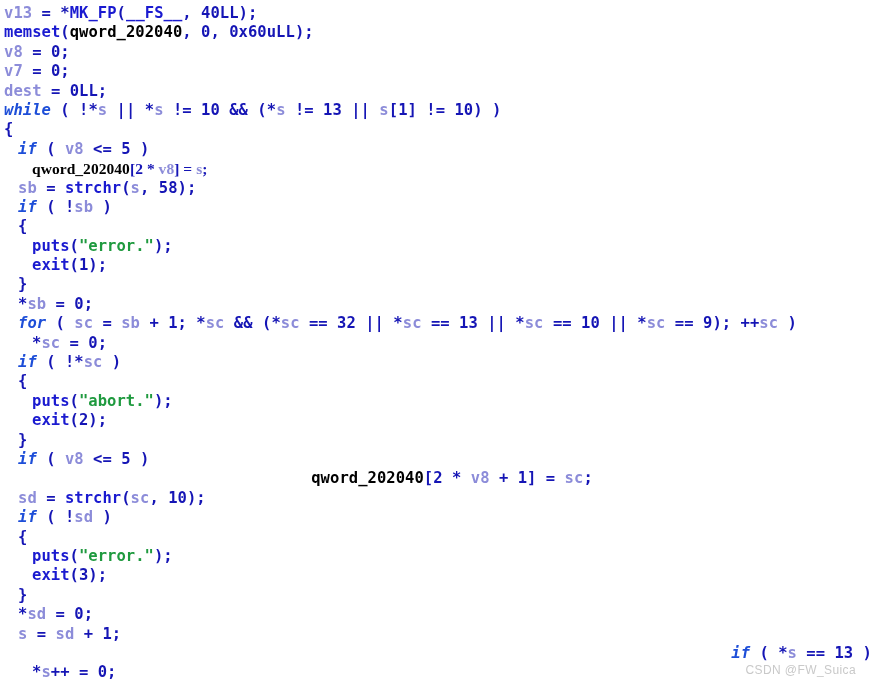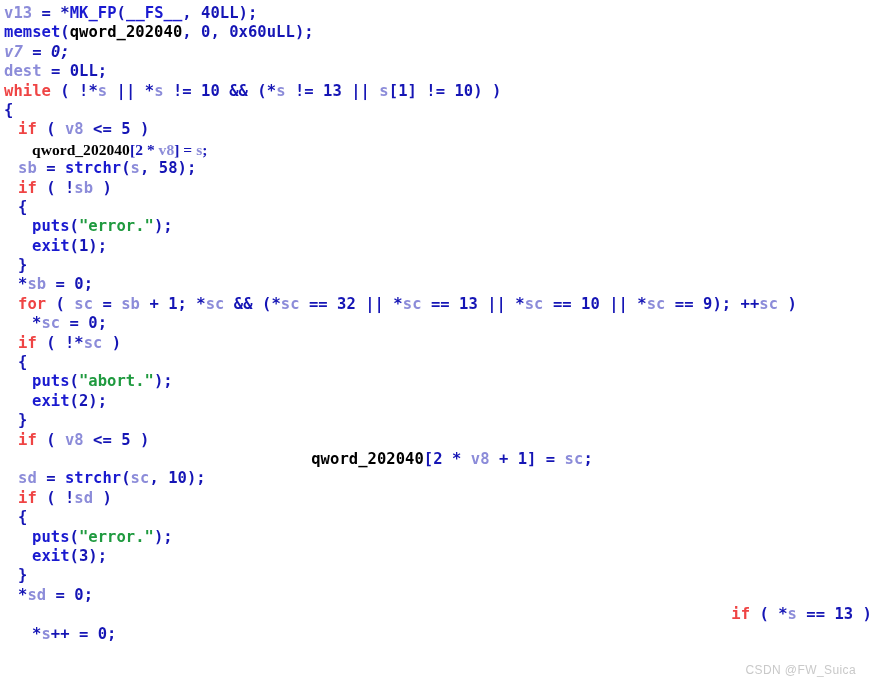--- a/index.html
+++ b/index.html
@@ -31,21 +31,21 @@
     height: 19.4px;
     line-height: 19.4px;
     font-size: 15.5px;
     font-weight: bold;
     white-space: pre;
     letter-spacing: 0.05px;
     color: #2222aa;
   }
 
   
-  .tok-keyword   { color: #ef4444; }   
+  .tok-keyword   { color: #1d4ed8; font-style: italic; }   
   .tok-func      { color: #1a1ad0; }   
   .tok-global    { color: #000000; }   
   .tok-var       { color: #8c8cd9; }   
   .tok-num       { color: #1515b5; }   
   .tok-str       { color: #1f9a3f; }   
   .tok-punc      { color: #1515b5; }   
 
   #watermark {
     position: absolute;
     right: 16px;
@@ -56,21 +56,22 @@
     letter-spacing: 0.4px;
     white-space: nowrap;
   }
 </style>
 </head>
 <body>
 
 <div id="code-view">
     <div class="code-line" style="padding-left: 0px;"><span class="tok-var">v13</span><span class="tok-punc"> = *</span><span class="tok-func">MK_FP</span><span class="tok-punc">(</span><span class="tok-func">__FS__</span><span class="tok-punc">, </span><span class="tok-num">40LL</span><span class="tok-punc">);</span></div>
     <div class="code-line" style="padding-left: 0px;"><span class="tok-func">memset</span><span class="tok-punc">(</span><span class="tok-global">qword_202040</span><span class="tok-punc">, </span><span class="tok-num">0</span><span class="tok-punc">, </span><span class="tok-num">0x60uLL</span><span class="tok-punc">);</span></div>
-    <div class="code-line" style="padding-left: 0px; font-style: italic;"><span class="tok-var">v7</span><span class="tok-punc"> = </span><span class="tok-num">0</span><span class="tok-punc">;</span></div>
+    <div class="code-line" style="padding-left: 0px;"><span class="tok-var">v8</span><span class="tok-punc"> = </span><span class="tok-num">0</span><span class="tok-punc">;</span></div>
+    <div class="code-line" style="padding-left: 0px;"><span class="tok-var">v7</span><span class="tok-punc"> = </span><span class="tok-num">0</span><span class="tok-punc">;</span></div>
     <div class="code-line" style="padding-left: 0px;"><span class="tok-var">dest</span><span class="tok-punc"> = </span><span class="tok-num">0LL</span><span class="tok-punc">;</span></div>
     <div class="code-line" style="padding-left: 0px;"><span class="tok-keyword">while</span><span class="tok-punc"> ( !*</span><span class="tok-var">s</span><span class="tok-punc"> || *</span><span class="tok-var">s</span><span class="tok-punc"> != </span><span class="tok-num">10</span><span class="tok-punc"> &amp;&amp; (*</span><span class="tok-var">s</span><span class="tok-punc"> != </span><span class="tok-num">13</span><span class="tok-punc"> || </span><span class="tok-var">s</span><span class="tok-punc">[</span><span class="tok-num">1</span><span class="tok-punc">] != </span><span class="tok-num">10</span><span class="tok-punc">) )</span></div>
     <div class="code-line" style="padding-left: 0px;"><span class="tok-punc">{</span></div>
     <div class="code-line" style="padding-left: 14px;"><span class="tok-keyword">if</span><span class="tok-punc"> ( </span><span class="tok-var">v8</span><span class="tok-punc"> &lt;= </span><span class="tok-num">5</span><span class="tok-punc"> )</span></div>
     <div class="code-line" style="padding-left: 28px; font-family: Liberation Serif, serif;"><span class="tok-global">qword_202040</span><span class="tok-punc">[</span><span class="tok-num">2</span><span class="tok-punc"> * </span><span class="tok-var">v8</span><span class="tok-punc">] = </span><span class="tok-var">s</span><span class="tok-punc">;</span></div>
     <div class="code-line" style="padding-left: 14px;"><span class="tok-var">sb</span><span class="tok-punc"> = </span><span class="tok-func">strchr</span><span class="tok-punc">(</span><span class="tok-var">s</span><span class="tok-punc">, </span><span class="tok-num">58</span><span class="tok-punc">);</span></div>
     <div class="code-line" style="padding-left: 14px;"><span class="tok-keyword">if</span><span class="tok-punc"> ( !</span><span class="tok-var">sb</span><span class="tok-punc"> )</span></div>
     <div class="code-line" style="padding-left: 14px;"><span class="tok-punc">{</span></div>
     <div class="code-line" style="padding-left: 28px;"><span class="tok-func">puts</span><span class="tok-punc">(</span><span class="tok-str">"error."</span><span class="tok-punc">);</span></div>
     <div class="code-line" style="padding-left: 28px;"><span class="tok-func">exit</span><span class="tok-punc">(</span><span class="tok-num">1</span><span class="tok-punc">);</span></div>
@@ -85,17 +86,18 @@
     <div class="code-line" style="padding-left: 14px;"><span class="tok-punc">}</span></div>
     <div class="code-line" style="padding-left: 14px;"><span class="tok-keyword">if</span><span class="tok-punc"> ( </span><span class="tok-var">v8</span><span class="tok-punc"> &lt;= </span><span class="tok-num">5</span><span class="tok-punc"> )</span></div>
     <div class="code-line" style="padding-left: 28px; text-align: center;"><span class="tok-global">qword_202040</span><span class="tok-punc">[</span><span class="tok-num">2</span><span class="tok-punc"> * </span><span class="tok-var">v8</span><span class="tok-punc"> + </span><span class="tok-num">1</span><span class="tok-punc">] = </span><span class="tok-var">sc</span><span class="tok-punc">;</span></div>
     <div class="code-line" style="padding-left: 14px;"><span class="tok-var">sd</span><span class="tok-punc"> = </span><span class="tok-func">strchr</span><span class="tok-punc">(</span><span class="tok-var">sc</span><span class="tok-punc">, </span><span class="tok-num">10</span><span class="tok-punc">);</span></div>
     <div class="code-line" style="padding-left: 14px;"><span class="tok-keyword">if</span><span class="tok-punc"> ( !</span><span class="tok-var">sd</span><span class="tok-punc"> )</span></div>
     <div class="code-line" style="padding-left: 14px;"><span class="tok-punc">{</span></div>
     <div class="code-line" style="padding-left: 28px;"><span class="tok-func">puts</span><span class="tok-punc">(</span><span class="tok-str">"error."</span><span class="tok-punc">);</span></div>
     <div class="code-line" style="padding-left: 28px;"><span class="tok-func">exit</span><span class="tok-punc">(</span><span class="tok-num">3</span><span class="tok-punc">);</span></div>
     <div class="code-line" style="padding-left: 14px;"><span class="tok-punc">}</span></div>
     <div class="code-line" style="padding-left: 14px;"><span class="tok-punc">*</span><span class="tok-var">sd</span><span class="tok-punc"> = </span><span class="tok-num">0</span><span class="tok-punc">;</span></div>
+    <div class="code-line" style="padding-left: 14px;"><span class="tok-var">s</span><span class="tok-punc"> = </span><span class="tok-var">sd</span><span class="tok-punc"> + </span><span class="tok-num">1</span><span class="tok-punc">;</span></div>
     <div class="code-line" style="padding-left: 14px; text-align: right;"><span class="tok-keyword">if</span><span class="tok-punc"> ( *</span><span class="tok-var">s</span><span class="tok-punc"> == </span><span class="tok-num">13</span><span class="tok-punc"> )</span></div>
     <div class="code-line" style="padding-left: 28px;"><span class="tok-punc">*</span><span class="tok-var">s</span><span class="tok-punc">++ = </span><span class="tok-num">0</span><span class="tok-punc">;</span></div>
   </div>
 
 <div id="watermark">CSDN @FW_Suica</div>
 
 </body></html>

